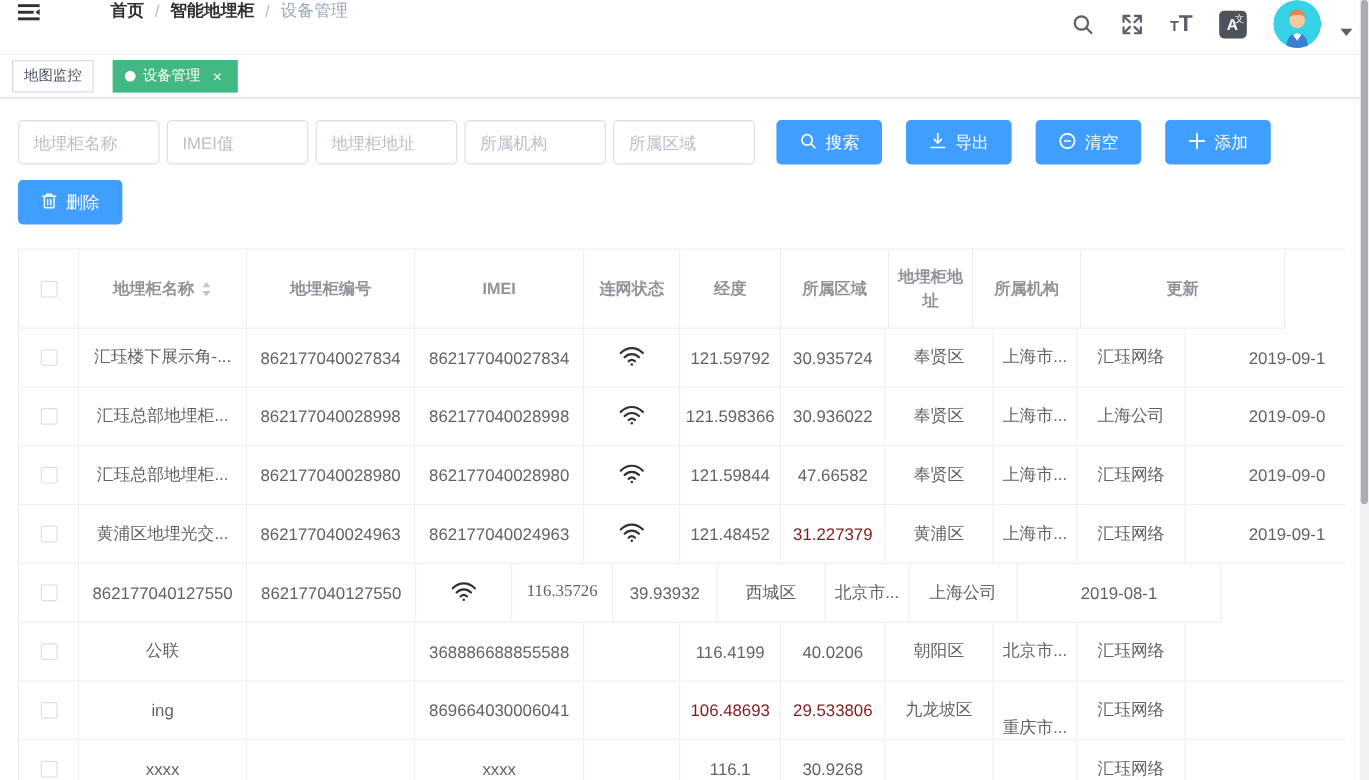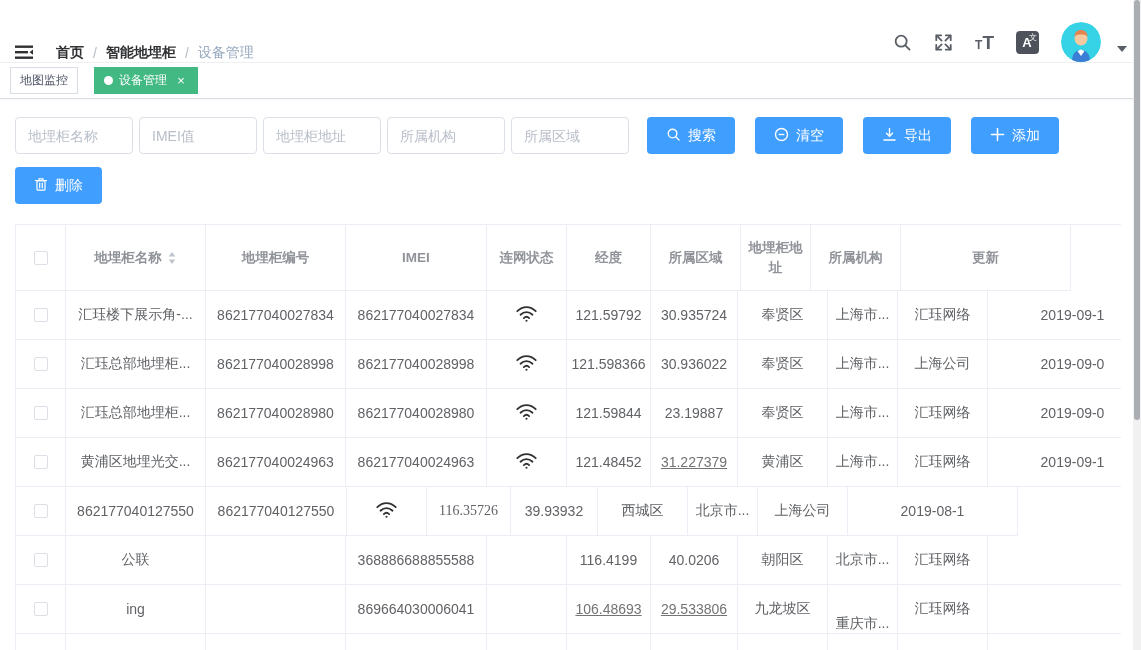--- a/index.html
+++ b/index.html
@@ -1,22 +1,22 @@
 <!DOCTYPE html>
 <html><head>
 <meta charset="utf-8">
 <style>
   * { margin:0; padding:0; box-sizing:border-box; }
   html,body { width:1141px; height:650px; overflow:hidden; background:#fff;
     font-family:"Liberation Sans","DejaVu Sans",sans-serif; font-size:14px; color:#303133; }
   .page { position:relative; width:1141px; height:650px; background:#fff; overflow:hidden; }
 
   
-  .navbar { height:63px; display:flex; align-items:flex-end; padding:0 14px;
-    border-bottom:1px solid #eef0f4; background:#fff; }
+  .navbar { height:46px; display:flex; align-items:flex-start; padding:0 14px;
+    border-bottom:1px solid #eef0f4; background:#fff;gap:36px; }
   .hamburger { display:inline-flex; width:20px; height:20px; cursor:pointer; margin-right:22px; }
   .breadcrumb { display:flex; align-items:center; gap:9px; }
   .bc-link { color:#303133; font-weight:600; cursor:pointer; }
   .bc-sep { color:#b6bcc6; font-weight:400; }
   .bc-current { color:#97a8be; }
   .nav-right { margin-left:auto; display:flex; align-items:center; gap:22px; }
   .nav-icon { display:inline-flex; align-items:center; justify-content:center; cursor:pointer; color:#5a5e66; }
   .tt-icon { font-weight:700; color:#5a5e66; line-height:1; cursor:pointer; }
   .tt-icon .t-small { font-size:12px; }
   .tt-icon .t-big { font-size:19px; }
@@ -62,21 +62,21 @@
   .t-row { display:flex; width:1142px; }
   .th, .td { flex:none; display:flex; align-items:center; justify-content:center;
     border-right:1px solid #ebeef5; border-bottom:1px solid #ebeef5; overflow:hidden;
     background:#fff; padding:0 4px; text-align:center; }
   .th { height:66px; color:#909399; font-weight:700; font-size:13.5px; line-height:20px; }
   .td { height:49px; color:#606266; white-space:nowrap; }
   .th .h-label { display:inline-block; word-break:break-all; }
   .sort-caret { display:inline-flex; flex-direction:column; margin-left:5px; }
   .cb { width:14px; height:14px; border:1px solid #dcdfe6; border-radius:2px; background:#fff;
     display:inline-block; cursor:pointer; }
-  .cell-link { color:#737373; text-decoration:underline; cursor:pointer; }
+  .cell-link { color:#7f1d1d; cursor:pointer; }
 
   
   .vscroll { position:absolute; top:0; right:0; width:8px; height:650px; background:#f1f1f1; }
   .vscroll .thumb { position:absolute; top:0; right:1px; width:6px; height:420px;
     background:#aaadb2; border-radius:3px; }
 </style>
 </head>
 <body>
 
 <div class="page">
@@ -155,36 +155,36 @@
         <span>
           <svg width="15" height="15" viewBox="0 0 16 16" fill="none" stroke="#fff" stroke-width="1.5" stroke-linecap="round">
             <circle cx="7" cy="7" r="4.6"></circle>
               <path d="M10.6 10.6 L14 14"></path>
           </svg>
         </span>
         <span>搜索</span>
       </button>
       <button class="btn btn-gap">
         <span>
-          <svg width="15" height="15" viewBox="0 0 16 16" fill="none" stroke="#fff" stroke-width="1.5">
-            <circle cx="8" cy="8" r="6.4"></circle>
-              <path d="M5 8 H11"></path>
-          </svg>
-        </span>
-        <span>清空</span>
-      </button>
-      <button class="btn btn-gap">
-        <span>
           <svg width="15" height="15" viewBox="0 0 16 16" fill="none" stroke="#fff" stroke-width="1.5" stroke-linecap="round" stroke-linejoin="round">
             <path d="M8 1.5 V9.5"></path>
               <path d="M4.8 6.6 L8 9.8 L11.2 6.6"></path>
               <path d="M2 13.8 H14"></path>
           </svg>
         </span>
         <span>导出</span>
+      </button>
+      <button class="btn btn-gap">
+        <span>
+          <svg width="15" height="15" viewBox="0 0 16 16" fill="none" stroke="#fff" stroke-width="1.5">
+            <circle cx="8" cy="8" r="6.4"></circle>
+              <path d="M5 8 H11"></path>
+          </svg>
+        </span>
+        <span>清空</span>
       </button>
       <button class="btn btn-gap">
         <span>
           <svg width="15" height="15" viewBox="0 0 16 16" fill="none" stroke="#fff" stroke-width="1.6" stroke-linecap="round">
             <path d="M8 1.5 V14.5"></path>
               <path d="M1.5 8 H14.5"></path>
           </svg>
         </span>
         <span>添加</span>
       </button>
@@ -343,21 +343,21 @@
                   <path d="M2.3 7.6 C8 1.9 16 1.9 21.7 7.6"></path>
                   <path d="M5.7 11.3 C9.4 7.7 14.6 7.7 18.3 11.3"></path>
                   <path d="M9.2 14.8 C10.9 13.2 13.1 13.2 14.8 14.8"></path>
                   <circle cx="12" cy="17.6" r="1.1" fill="#303133" stroke="none"></circle>
                 </svg></span>
             </div>
             <div class="td" style="width: 84px;">
               <span>121.59844</span>
             </div>
             <div class="td" style="width: 87px;">
-              <span>23.19887</span>
+              <span>47.66582</span>
             </div>
             <div class="td" style="width: 90px;">
               <span>奉贤区</span>
             </div>
             <div class="td" style="width: 70px;">
               <span>上海市...</span>
             </div>
             <div class="td" style="width: 90px;">
               <span>汇珏网络</span>
             </div>

